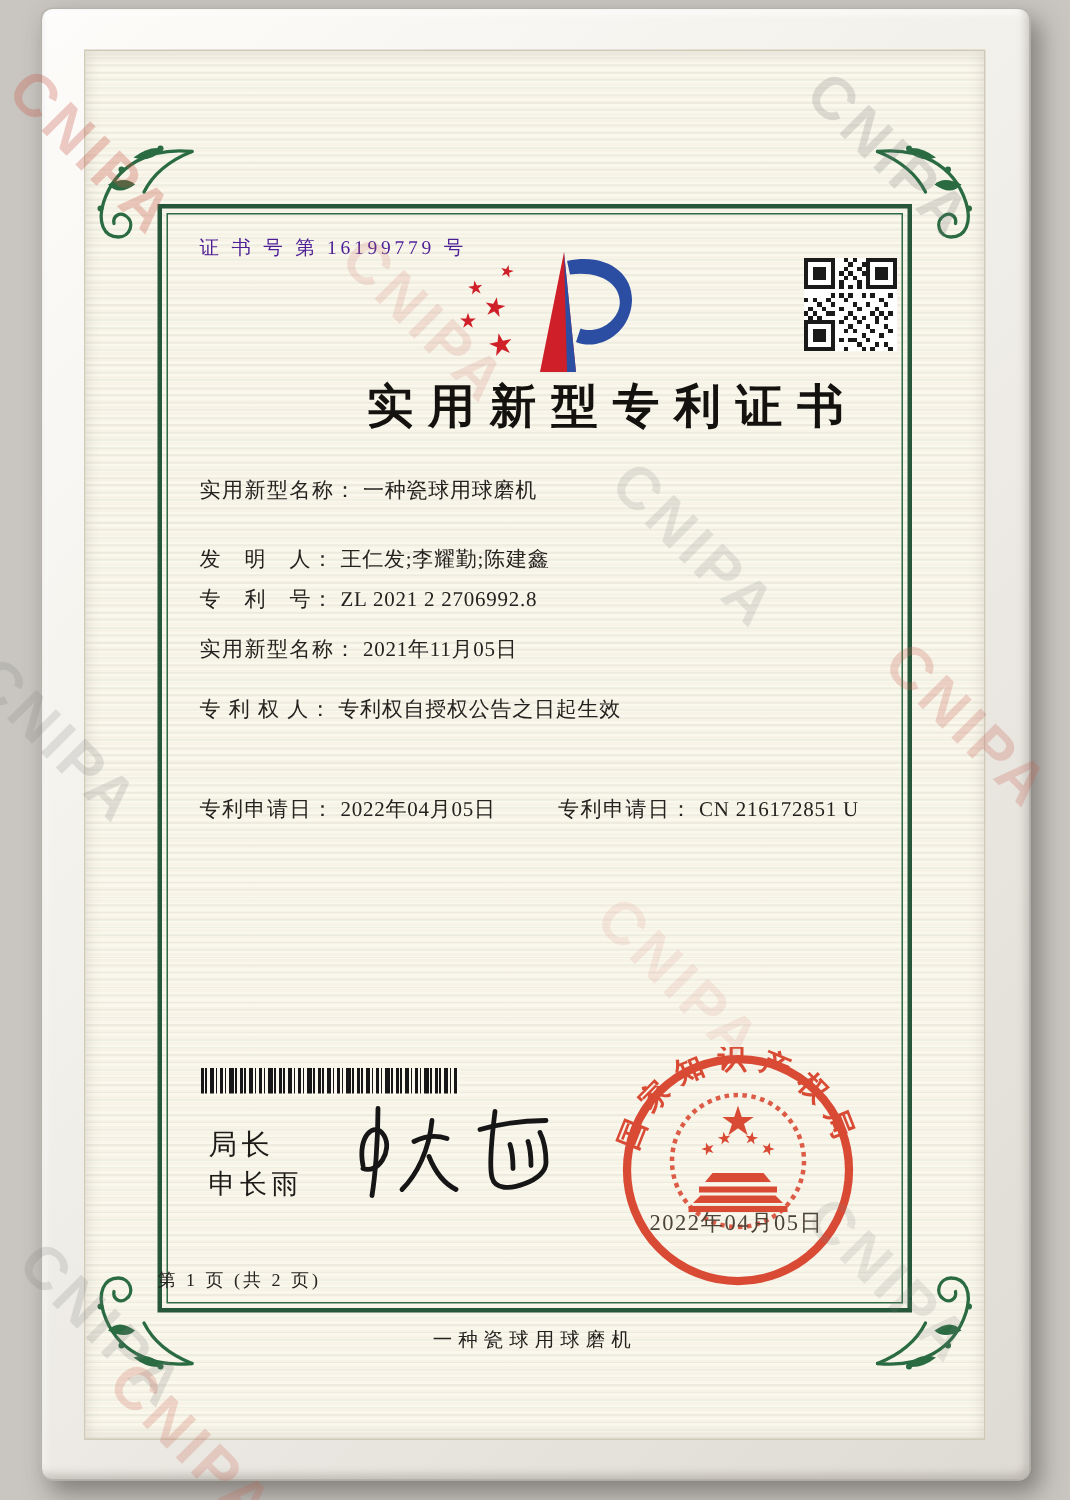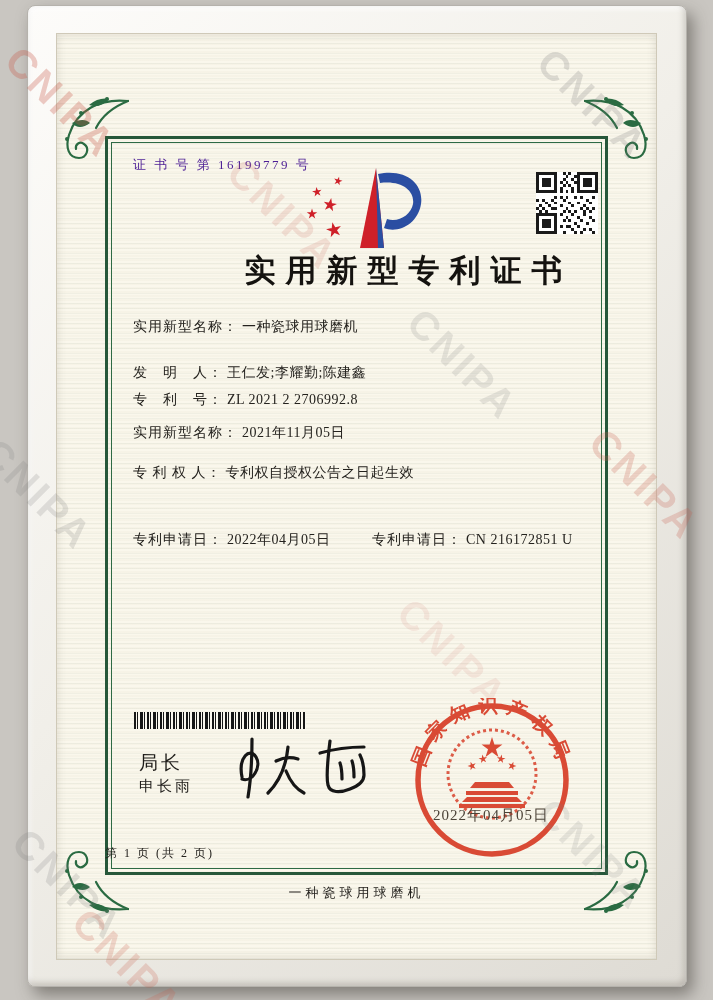--- a/index.html
+++ b/index.html
@@ -52,21 +52,21 @@
   .r0{top:318px}.r1{top:364px}.r2{top:391px}.r3{top:424px}.r4{top:464px}.r5{top:499px}.r6{top:531px}
   .body-text { position:absolute; left:133px; top:562px; width:452px; color:#1d1b18; }
   .body-text p { font-size:13.5px; line-height:22px; text-indent:2em; text-align:justify; letter-spacing:.3px; }
   .barcode {
     position:absolute; left:134px; top:712px; width:172px; height:17px;
     background:repeating-linear-gradient(90deg,
       #161616 0 2px,#faf7ee 2px 3px,#161616 3px 4px,#faf7ee 4px 6px,
       #161616 6px 9px,#faf7ee 9px 10px,#161616 10px 11px,#faf7ee 11px 13px);
   }
   .signer-title { position:absolute; left:139px; top:750px; font-size:19px; letter-spacing:3px; color:#1d1b18; }
-  .signer-name  { position:absolute; left:139px; top:777px; font-size:15px; letter-spacing:3px; color:#1d1b18; }
+  .signer-name  { position:absolute; left:139px; top:777px; font-size:18px; letter-spacing:3px; color:#1d1b18; }
   .signature { position:absolute; left:212px; top:733px; }
   .seal { position:absolute; left:410px; top:698px; opacity:.95; }
   .seal-date { position:absolute; left:415px; top:806px; width:152px; text-align:center; font-size:15px; letter-spacing:1px; color:#4c4338; }
   .page-info { position:absolute; left:105px; top:845px; width:560px; text-align:left; font-size:12px; letter-spacing:2px; color:#24221e; }
   .footer-note { position:absolute; left:105px; top:884px; width:503px; text-align:center; font-size:13px; letter-spacing:4px; color:#24221e; }
 
   .wm {
     position:absolute; font-family:"Liberation Sans","DejaVu Sans",sans-serif;
     font-size:40px; font-weight:bold; letter-spacing:3px;
     transform:rotate(45deg); transform-origin:left top; pointer-events:none; z-index:50;

